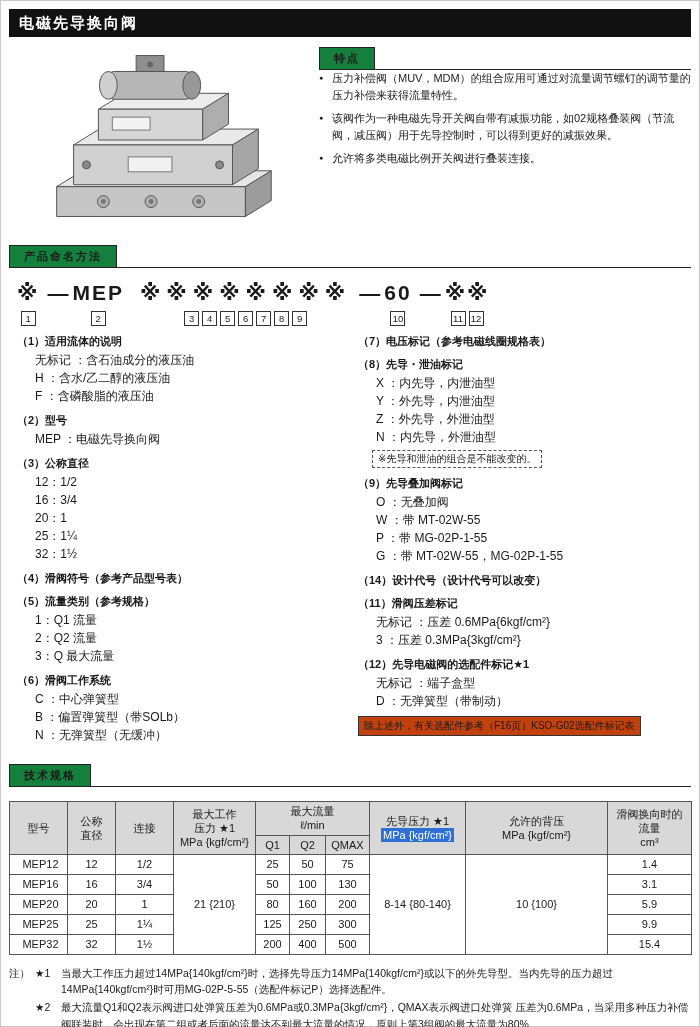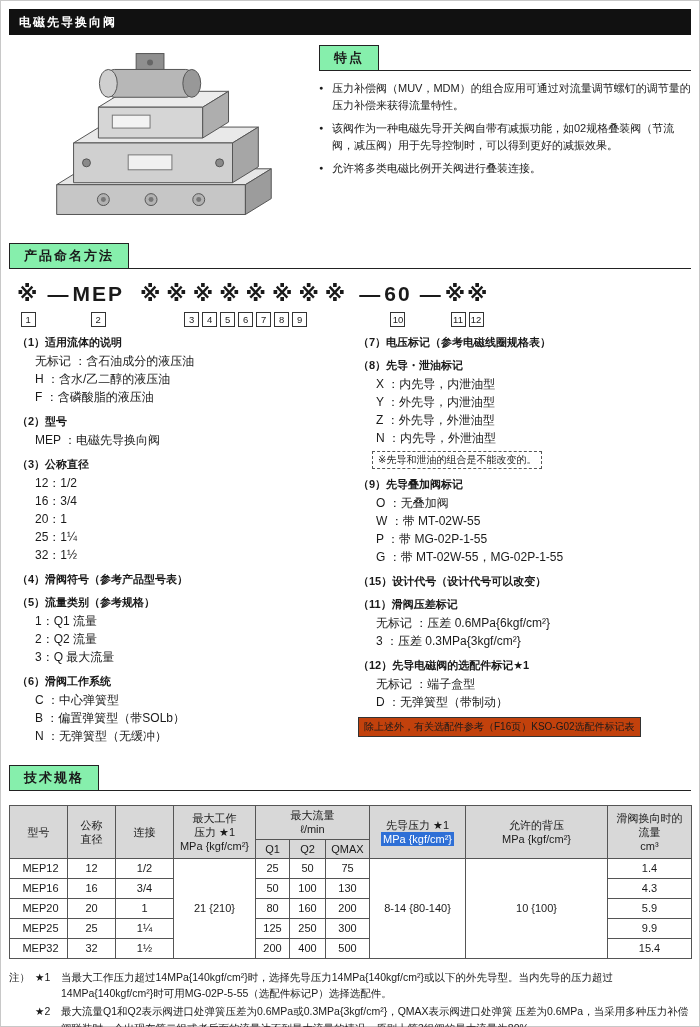--- a/index.html
+++ b/index.html
@@ -6,38 +6,38 @@
   html,body { background:#fff; }
   body {
     width:700px; height:1027px; overflow:hidden;
     font-family:"Liberation Sans","DejaVu Sans",sans-serif;
     color:#1a1a1a; font-size:11px;
   }
   .page { width:700px; height:1027px; border:1px solid #c8c8c8; padding:8px 8px 6px 8px; background:#fff; }
 
   
   .title-bar {
-    background:#111; color:#fff; font-weight:bold; font-size:12px;
+    background:#111; color:#fff; font-weight:bold; font-size:15px;
     padding:5px 10px 4px 10px; letter-spacing:2px;
   }
 
   
   .hero { display:flex; gap:12px; margin-top:8px; }
   .valve-wrap { flex:0 0 298px; display:flex; align-items:flex-start; justify-content:center; }
   .features { flex:1; padding-top:2px; }
 
   
   .section { display:flex; align-items:flex-end; }
   .section-title {
     border:1.5px solid #222; padding:3px 14px; font-weight:bold;
-    font-size:13px; letter-spacing:2px; background:#86efac;
+    font-size:11px; letter-spacing:2px; background:#15803d;
   }
   .section-rule { flex:1; border-bottom:1.5px solid #222; }
 
-  .feat-list { margin-top:9px; list-style:none; }
+  .feat-list { list-style:none; }
   .feat-list li {
     position:relative; padding-left:13px; margin-bottom:7px;
     line-height:1.5; font-size:11px;
   }
   .feat-list li::before { content:"●"; position:absolute; left:0; top:3px; font-size:7px; }
 
   
   .naming-section { margin-top:10px; }
   .code-row { display:flex; align-items:flex-start; margin:14px 0 4px 8px; }
   .code-group { display:flex; flex-direction:column; align-items:center; margin-right:6px; }
@@ -251,21 +251,21 @@
           <div class="n-note-dashed">※先导和泄油的组合是不能改变的。</div>
         </div>
         <div class="n-item">
           <div class="n-title">（9）先导叠加阀标记</div>
           <div class="n-lines">O ：无叠加阀
 W ：带 MT-02W-55
 P ：带 MG-02P-1-55
 G ：带 MT-02W-55，MG-02P-1-55</div>
         </div>
         <div class="n-item">
-          <div class="n-title">（15）设计代号（设计代号可以改变）</div>
+          <div class="n-title">（14）设计代号（设计代号可以改变）</div>
 
         </div>
         <div class="n-item">
           <div class="n-title">（11）滑阀压差标记</div>
           <div class="n-lines">无标记 ：压差 0.6MPa{6kgf/cm²}
 3 ：压差 0.3MPa{3kgf/cm²}</div>
         </div>
         <div class="n-item">
           <div class="n-title">（12）先导电磁阀的选配件标记★1</div>
           <div class="n-lines">无标记 ：端子盒型
@@ -335,21 +335,21 @@
           <td rowspan="5">10 {100}</td>
           <td>1.4</td>
         </tr>
         <tr>
           <td class="model">MEP16</td>
           <td>16</td>
           <td>3/4</td>
           <td>50</td>
           <td>100</td>
           <td>130</td>
-          <td>4.3</td>
+          <td>3.1</td>
         </tr>
         <tr>
           <td class="model">MEP20</td>
           <td>20</td>
           <td>1</td>
           <td>80</td>
           <td>160</td>
           <td>200</td>
           <td>5.9</td>
         </tr>

